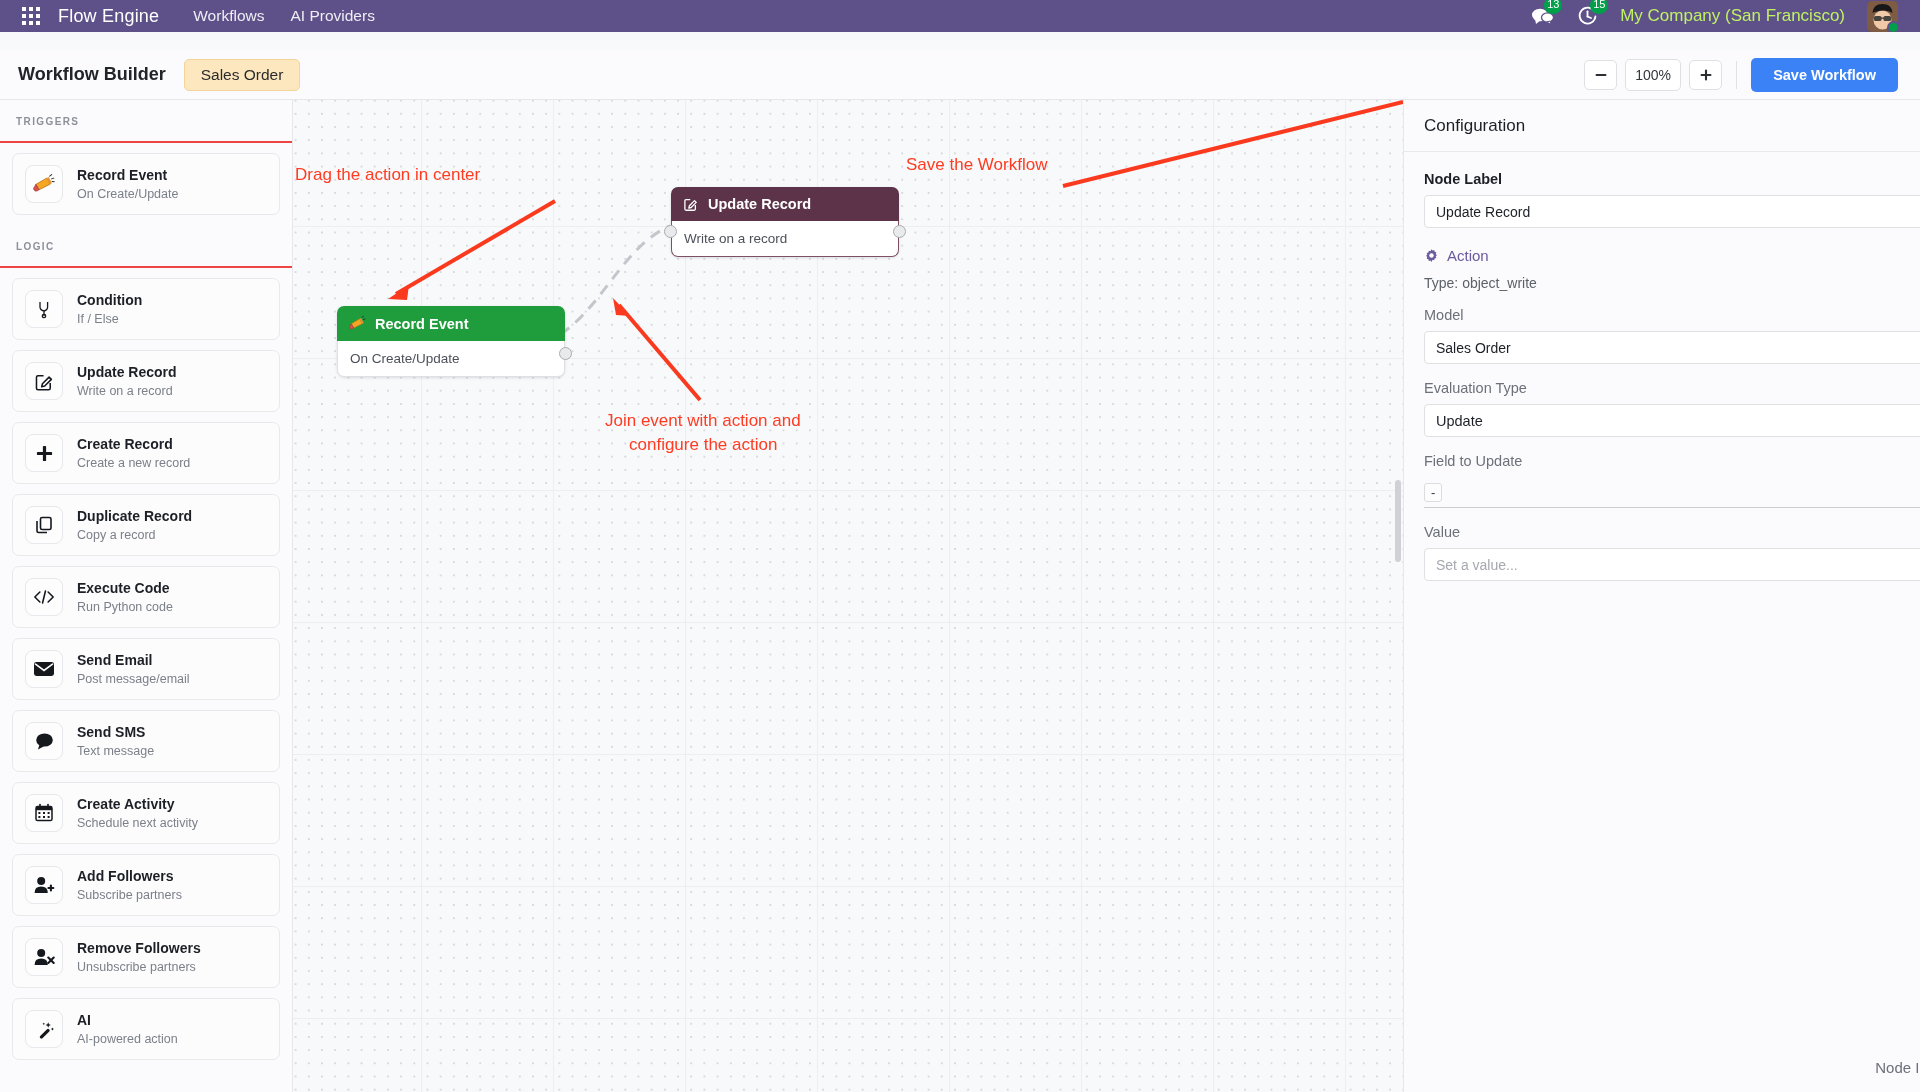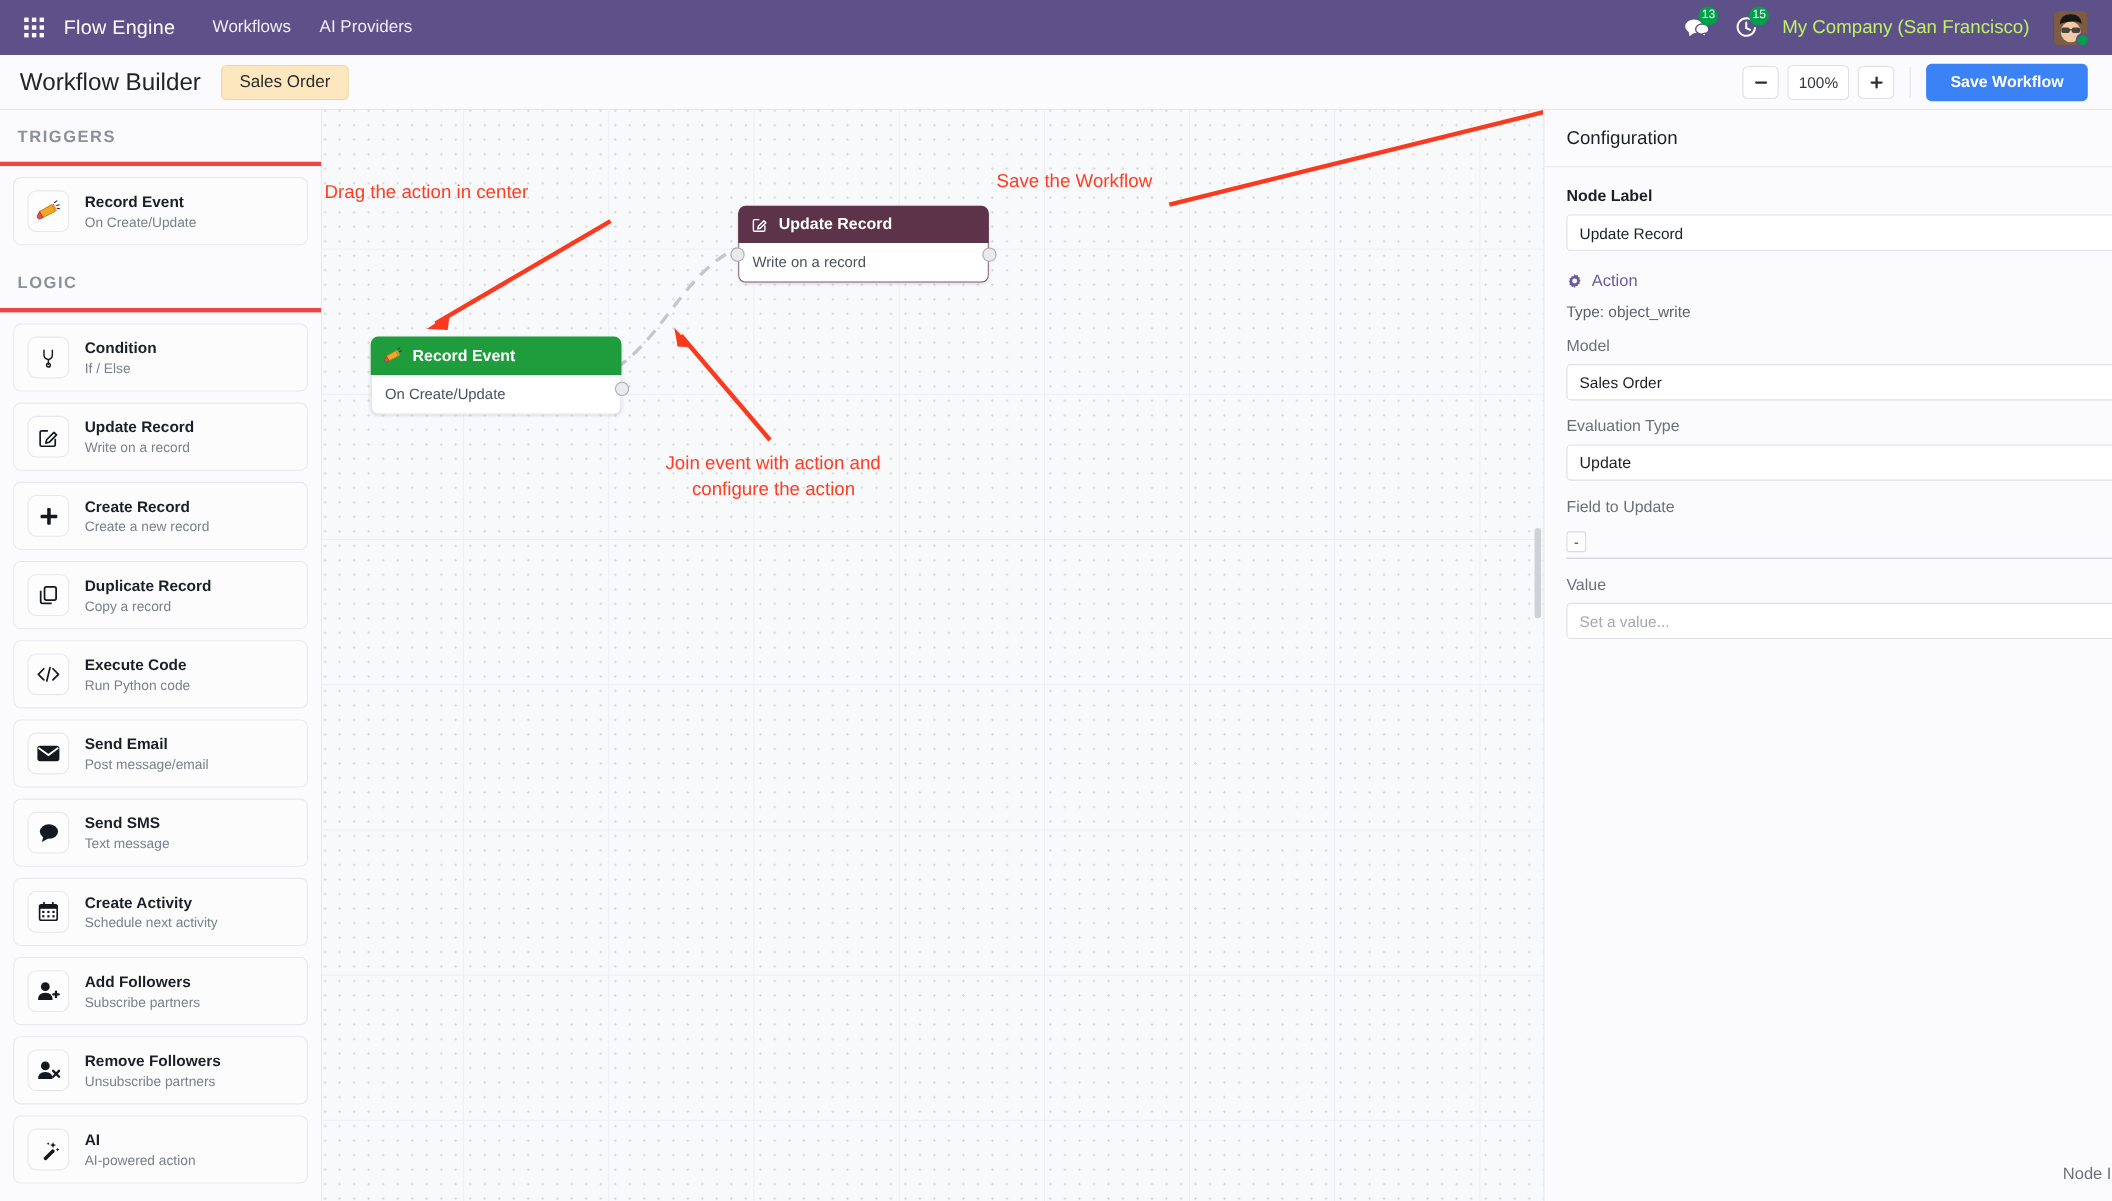--- a/index.html
+++ b/index.html
@@ -6,21 +6,21 @@
   html, body {
     width: 1920px; height: 1092px;
     font-family: "Liberation Sans", sans-serif;
     background: #f8f9fb;
     overflow: hidden;
   }
   #app { position: relative; width: 1920px; height: 1092px; }
 
   
   .topbar {
-    position: absolute; left: 0; top: 0; width: 1920px; height: 50px;
+    position: absolute; left: 0; top: 0; width: 1920px; height: 32px;
     background: #5e5089;
     display: flex; align-items: center; padding: 0 16px;
     color: #ffffff;
   }
   .apps-grid { display: grid; grid-template-columns: repeat(3,4px); grid-template-rows: repeat(3,4px);
     gap: 3px; margin-left: 6px; margin-right: 18px; }
   .apps-grid i { display: block; width: 4px; height: 4px; background: #fff; }
   .brand { font-size: 18px; font-weight: 400; letter-spacing: .2px; margin-right: 34px; color:#fff; }
   .topnav { font-size: 15.5px; color: #efeef5; margin-right: 26px; cursor: pointer; }
   .topbar-right { margin-left: auto; display: flex; align-items: center; gap: 22px; padding-right: 6px;}
@@ -39,21 +39,21 @@
   }
   .avatar .online { position:absolute; right:-2px; bottom:-2px; width:13px;height:13px;border-radius:50%;
     background:#00a04a; border:2px solid #5e5089;}
 
   
   .subheader {
     position: absolute; left: 0; top: 50px; width: 1920px; height: 50px;
     background: #fbfbfd; border-bottom: 1px solid #e6e7ea;
     display: flex; align-items: center; padding: 0 18px;
   }
-  .sub-title { font-size: 22px; color: #212529; font-weight: 400; margin-right: 18px;}
+  .sub-title { font-size: 18px; color: #212529; font-weight: 700; margin-right: 18px;}
   .chip {
     background: #fde7bf; color: #2b2b2b; border: 1px solid #f3d49b;
     border-radius: 5px; padding: 6px 16px; font-size: 15.5px; font-weight:400;
   }
   .sub-right { margin-left: auto; display: flex; align-items: center; gap: 0; padding-right: 4px;}
   .zbtn {
     width: 33px; height: 30px; border: 1px solid #dfe0e4; background: #fff;
     border-radius: 5px; font-size: 16px; color: #33363b; display:flex;
     align-items:center; justify-content:center; cursor:pointer; margin-right: 8px;
   }
@@ -67,22 +67,22 @@
     background: #3b82f6; color: #fff; border: none; border-radius: 5px;
     padding: 9px 22px; font-size: 14.5px; font-weight: 700; cursor: pointer;
   }
 
   
   .sidebar {
     position: absolute; left: 0; top: 100px; width: 293px; height: 992px;
     background: #fbfbfd; border-right: 1px solid #e6e7ea; overflow: hidden;
   }
   .sec-label {
-    font-size: 15px; letter-spacing: 1.4px; color: #8c9099; font-weight: 600;
-    padding: 16px 16px 14px 16px; border-bottom: 4px solid #ef4444;
+    font-size: 10px; letter-spacing: 1.4px; color: #8c9099; font-weight: 600;
+    padding: 16px 16px 14px 16px; border-bottom: 2px solid #ef4444;
   }
   .pal-item {
     margin: 10px 12px; border: 1px solid #e8e9ec; border-radius: 7px;
     background: #fcfcfd; display: flex; align-items: center; gap: 14px;
     padding: 11px 12px; cursor: grab;
   }
   .pal-ico {
     width: 38px; height: 38px; border: 1px solid #e7e8eb; border-radius: 8px;
     background: #fdfdfe; display: flex; align-items: center; justify-content: center;
     flex: 0 0 38px; font-size: 19px; color: #15181d;

